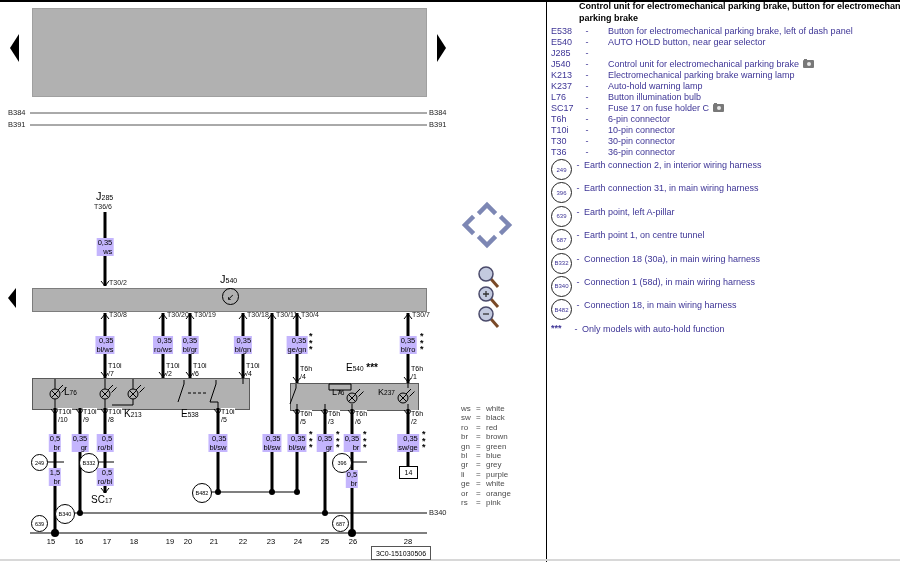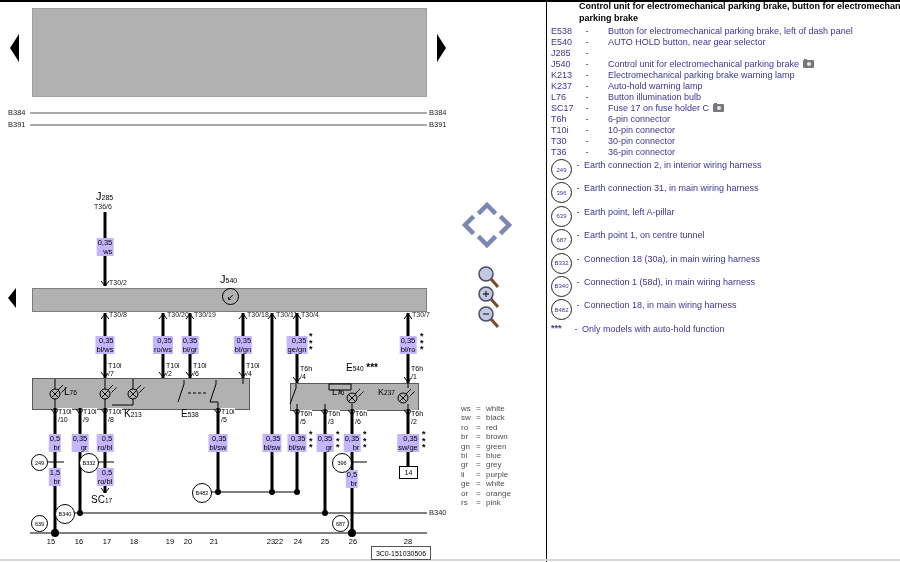--- a/index.html
+++ b/index.html
@@ -286,21 +286,21 @@
       <span>3C0-151030506</span>
     </div>
 
   <span class="abs trk" style="left:51px;top:537px;">15</span>
   <span class="abs trk" style="left:79px;top:537px;">16</span>
   <span class="abs trk" style="left:107px;top:537px;">17</span>
   <span class="abs trk" style="left:134px;top:537px;">18</span>
   <span class="abs trk" style="left:170px;top:537px;">19</span>
   <span class="abs trk" style="left:188px;top:537px;">20</span>
   <span class="abs trk" style="left:214px;top:537px;">21</span>
-  <span class="abs trk" style="left:243px;top:537px;margin-left:36px;">22</span>
+  <span class="abs trk" style="left:243px;top:537px;">22</span>
   <span class="abs trk" style="left:271px;top:537px;">23</span>
   <span class="abs trk" style="left:298px;top:537px;">24</span>
   <span class="abs trk" style="left:325px;top:537px;">25</span>
   <span class="abs trk" style="left:353px;top:537px;">26</span>
   <span class="abs trk" style="left:380px;top:537px;margin-top:28px;">27</span>
   <span class="abs trk" style="left:408px;top:537px;">28</span>
 
   <svg class="lay" width="546" height="562" viewBox="0 0 546 562">
     <g stroke="#555" stroke-width="1" fill="none">
       <path d="M30 113 H427 M30 125 H427"></path>

